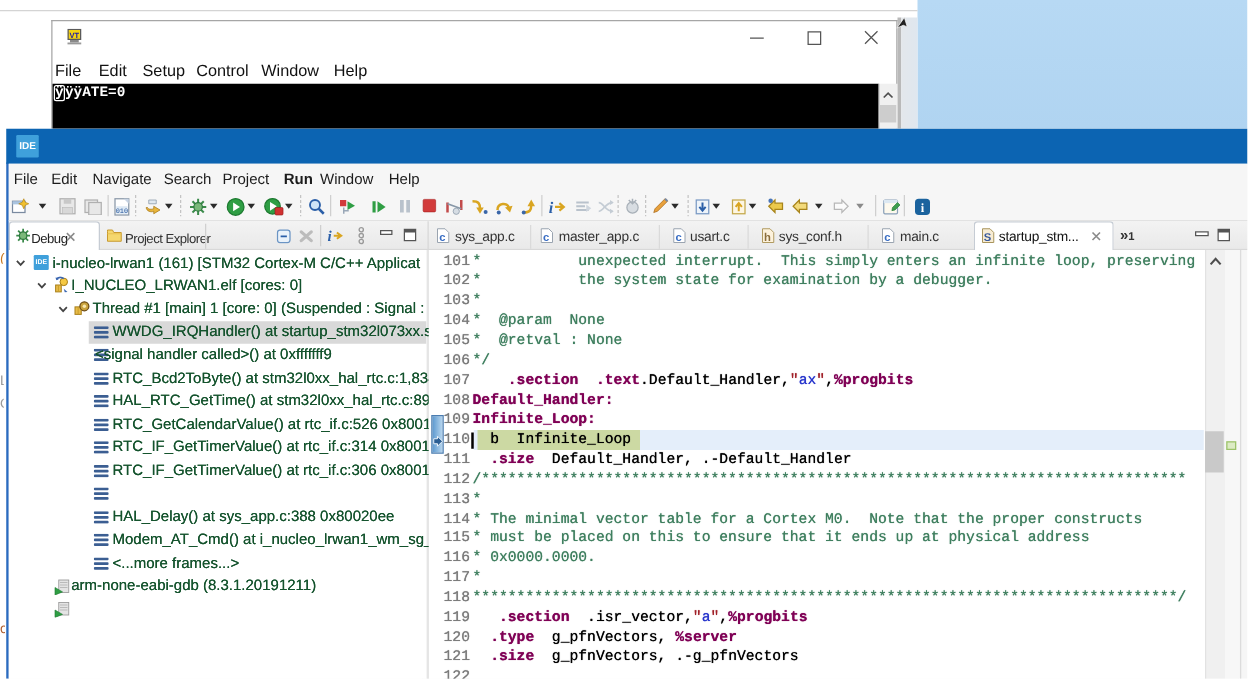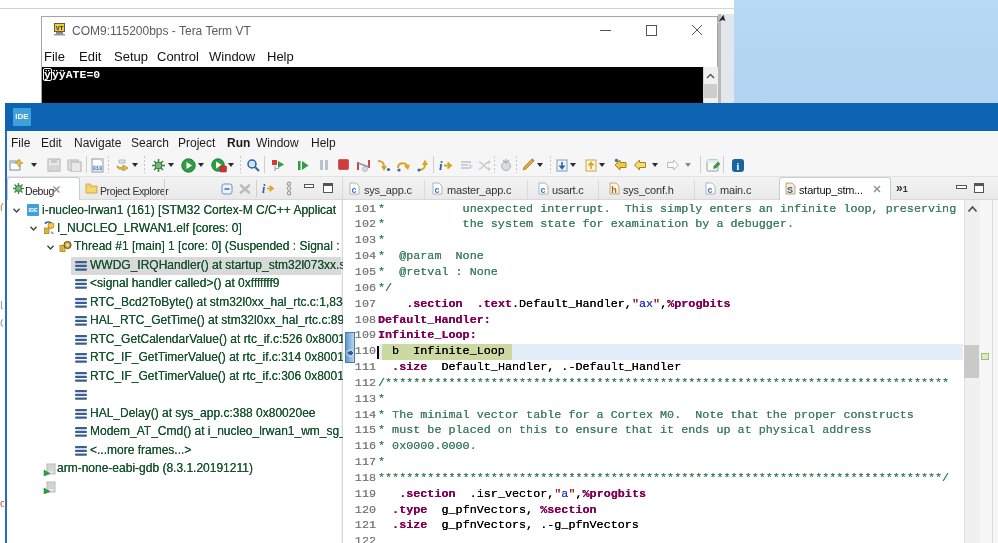--- a/index.html
+++ b/index.html
@@ -26,21 +26,20 @@
 
 <div class="a" style="left:53px;top:23px;width:13px;height:13px;">
 <svg width="13" height="13" viewBox="0 0 13 13">
 <rect x="1" y="0" width="11" height="9" fill="#5a5a5a"></rect>
 <rect x="2" y="1" width="9" height="7" fill="#f5d312"></rect>
 <text x="6.5" y="7" font-size="6" font-weight="bold" fill="#1a1aaa" text-anchor="middle" font-family="Liberation Sans">VT</text>
 <rect x="3" y="9" width="7" height="2" fill="#8a8a8a"></rect>
 <rect x="1" y="11" width="11" height="1.5" fill="#9a9a9a"></rect>
 </svg>
 </div>
-<div class="a" style="left:72px;top:24px;font-size:12px;color:#5c5c5c;">COM9:115200bps - Tera Term VT</div>
 
 <div class="a" style="left:600px;top:30px;width:11px;height:1px;background:#555;"></div>
 <div class="a" style="left:646px;top:25px;width:9px;height:9px;border:1px solid #555;"></div>
 <div class="a" style="left:691px;top:24px;width:12px;height:12px;">
 <svg width="12" height="12" viewBox="0 0 12 12">
         <path d="M1 1 L11 11 M11 1 L1 11" stroke="#555" stroke-width="1"></path>
       </svg>
 </div>
 
 <div class="a" style="left:44px;top:49px;font-size:13px;color:#111;">File</div>
@@ -488,21 +487,21 @@
 <div class="trow" style="left:90px;top:257.5px;">WWDG_IRQHandler() at startup_stm32l073xx.s:1</div>
 <div class="fr" style="left:75px;top:279px;">
       <svg width="12" height="10" viewBox="0 0 12 10">
         <g fill="#3b5e92">
           <rect x="0" y="0" width="12" height="2.2" rx="1"></rect>
           <rect x="0" y="3.8" width="12" height="2.2" rx="1"></rect>
           <rect x="0" y="7.6" width="12" height="2.2" rx="1"></rect>
         </g>
       </svg>
     </div>
-<div class="trow" style="left:90px;top:276px;">&lt;signal handler called&gt;() at 0xfffffff9</div>
+<div class="trow" style="left:76px;top:276px;">&lt;signal handler called&gt;() at 0xfffffff9</div>
 <div class="fr" style="left:75px;top:298px;">
       <svg width="12" height="10" viewBox="0 0 12 10">
         <g fill="#3b5e92">
           <rect x="0" y="0" width="12" height="2.2" rx="1"></rect>
           <rect x="0" y="3.8" width="12" height="2.2" rx="1"></rect>
           <rect x="0" y="7.6" width="12" height="2.2" rx="1"></rect>
         </g>
       </svg>
     </div>
 <div class="trow" style="left:90px;top:294.5px;">RTC_Bcd2ToByte() at stm32l0xx_hal_rtc.c:1,834 0x8</div>
@@ -656,21 +655,21 @@
   b  Infinite_Loop
   <span class="k">.size</span>  Default_Handler, .-Default_Handler
 <span class="g">/********************************************************************************</span>
 <span class="g">*</span>
 <span class="g">* The minimal vector table for a Cortex M0.  Note that the proper constructs</span>
 <span class="g">* must be placed on this to ensure that it ends up at physical address</span>
 <span class="g">* 0x0000.0000.</span>
 <span class="g">*</span>
 <span class="g">********************************************************************************/</span>
    <span class="k">.section</span>  .isr_vector,<span class="q">"</span><span class="s">a</span><span class="q">"</span>,<span class="k">%progbits</span>
-  <span class="k">.type</span>  g_pfnVectors, <span class="k">%section</span>
+  <span class="k">.type</span>  g_pfnVectors, <span class="k">%server</span>
   <span class="k">.size</span>  g_pfnVectors, .-g_pfnVectors</pre>
 
 <div class="a" style="left:963.7px;top:200px;width:16.2px;height:343px;background:#f0f0f0;border-left:1px solid #e2e2e2;box-sizing:border-box;"></div>
 <div class="a" style="left:966.5px;top:204px;width:11px;height:11px;">
       <svg width="11" height="11" viewBox="0 0 11 11">
         <path d="M1.5 7.5 L5.5 3 L9.5 7.5" fill="none" stroke="#4d4d4d" stroke-width="1.7"></path>
       </svg>
     </div>
 <div class="a" style="left:964.3px;top:345px;width:15px;height:33px;background:#c9c9c9;"></div>
 

